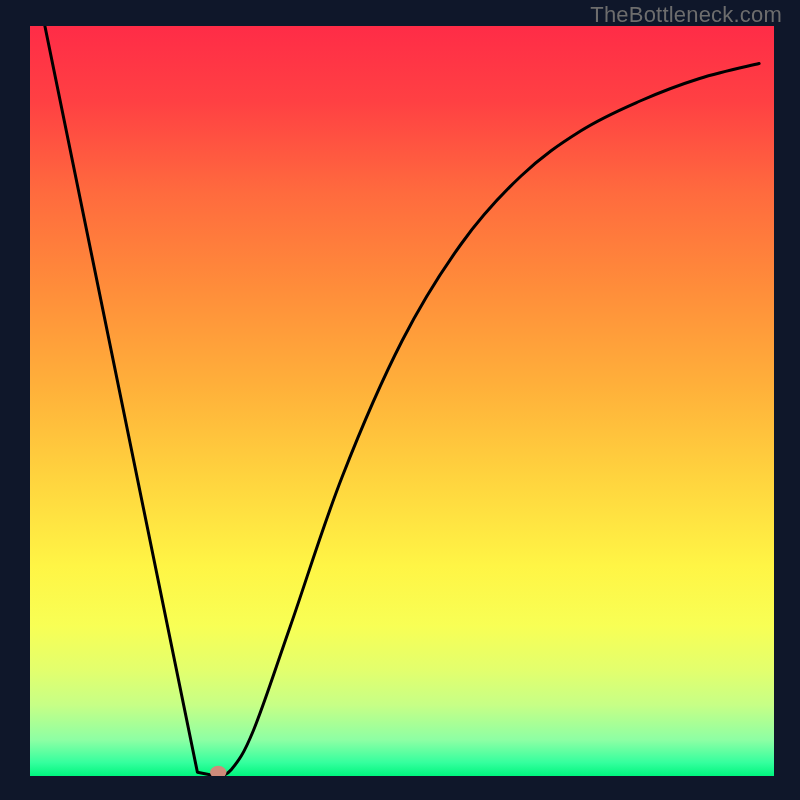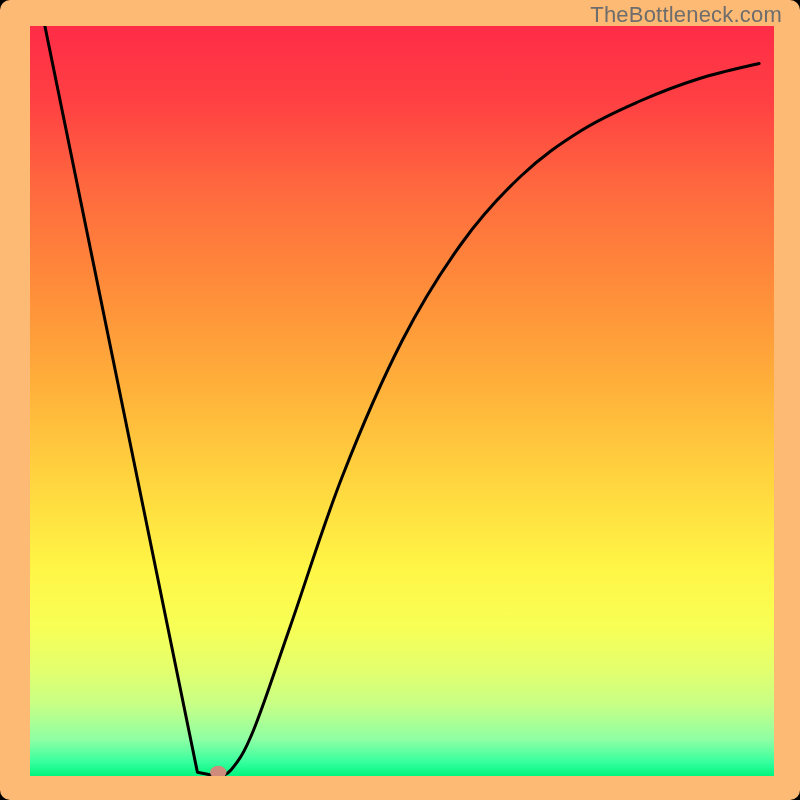--- a/index.html
+++ b/index.html
@@ -8,22 +8,21 @@
     width: 800px;
     height: 800px;
     overflow: hidden;
     background: #000;
     font-family: Arial, Helvetica, sans-serif;
   }
   .frame {
     position: relative;
     width: 800px;
     height: 800px;
-    background: #fdba74;
-    border-radius: 10px;
+    background: #0f172a;
   }
   .plot {
     position: absolute;
   }
   .watermark {
     position: absolute;
     top: 2px;
     right: 18px;
     color: #6d6d6d;
     font-size: 22px;

